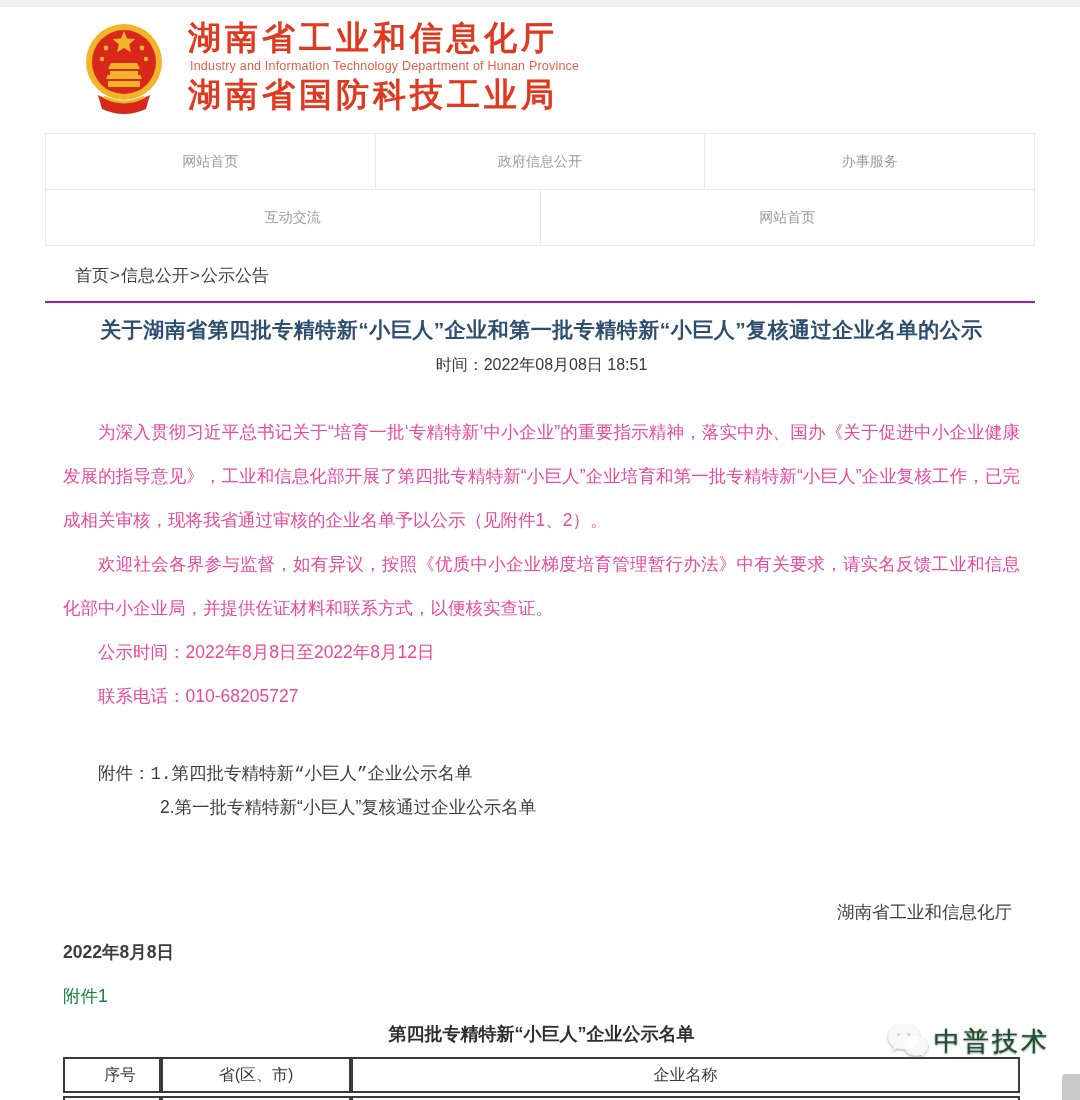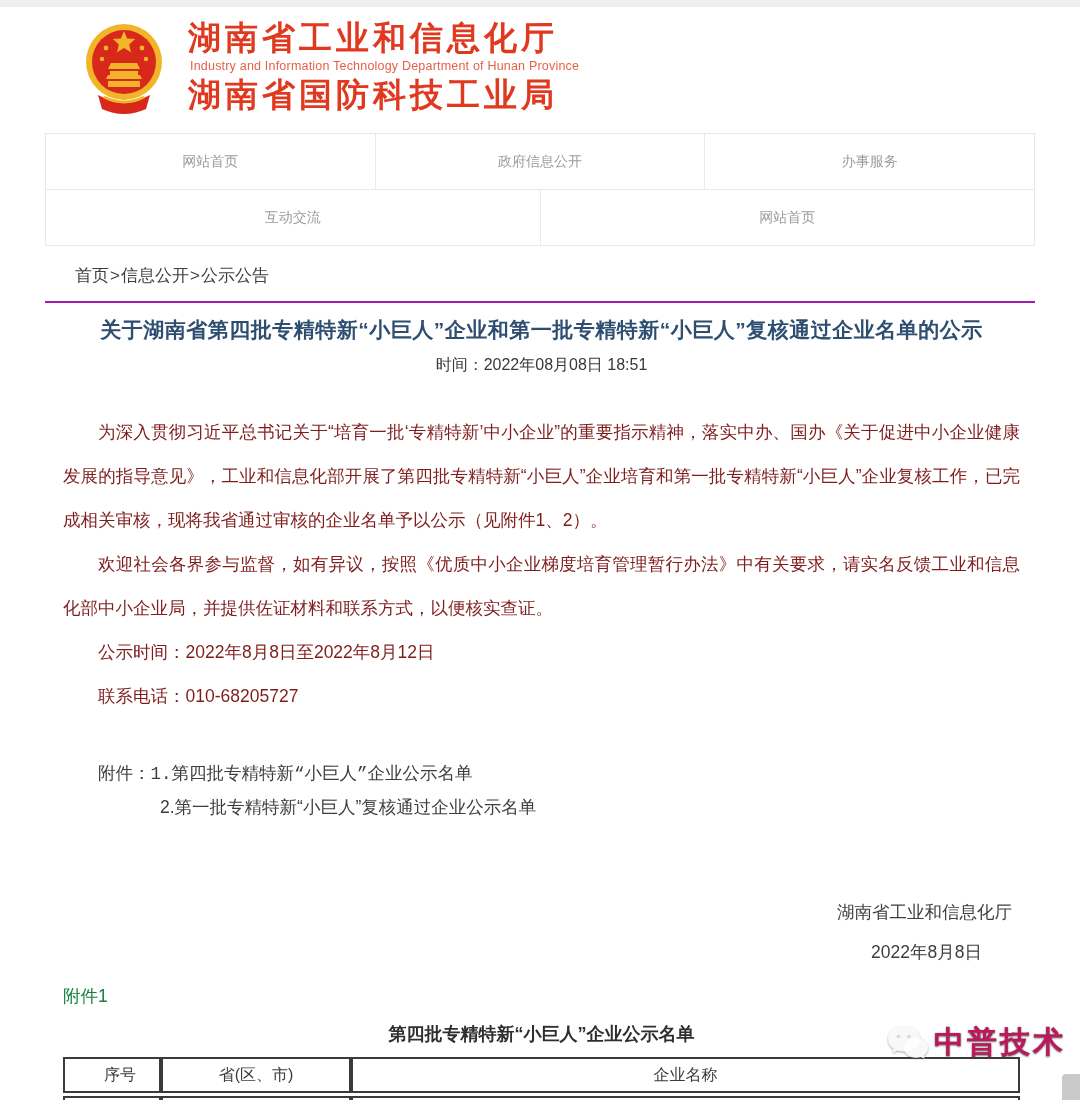--- a/index.html
+++ b/index.html
@@ -43,33 +43,33 @@
   
   .article { padding:0 60px 0 63px; }
   .article-title {
     margin-top:12px; text-align:center;
     font-size:21px; font-weight:700; color:#2d4d71; line-height:30px;
     letter-spacing:0.5px;
   }
   .article-time { margin-top:10px; text-align:center; font-size:16px; color:#383838; }
 
   .para {
-    font-size:17.5px; line-height:44px; color:#7f1d1d;
+    font-size:17.5px; line-height:44px; color:#ec4899;
     text-align:justify; text-indent:2em;
   }
   .para.first { margin-top:34px; }
 
   .attachments { margin-top:40px; font-size:17.5px; line-height:33px; color:#3d3d3d; }
   .att-line1 { padding-left:2em;font-family:Liberation Mono, monospace; }
   .att-line2 { padding-left:calc(2em + 62px); cursor:pointer; }
   .att-item { cursor:pointer; }
 
   .signature { margin-top:68px; font-size:17.5px; line-height:40px; color:#3d3d3d; }
   .signature .sig-org { text-align:right; padding-right:8px; }
-  .signature .sig-date { text-align:right; padding-right:38px; }
+  .signature .sig-date { text-align:left; padding-right:38px;font-weight:bold; }
 
   .annex-label { margin-top:12px; font-size:17.5px; color:#15803d; }
   .annex-table-title { margin-top:14px; text-align:center; font-size:18px; font-weight:700; color:#2e2e2e; }
 
   
   .annex-table {
     margin-top:8px; width:957px;
     border-collapse:separate; border-spacing:0 3px;
     font-size:16px; color:#3a3a3a;
   }
@@ -81,21 +81,21 @@
   .col-prov { width:190px; }
 
   
   .watermark {
     position:absolute; left:886px; top:1022px;
     display:flex; align-items:center; gap:6px;
     pointer-events:none;
   }
   .watermark-icon { width:42px; height:38px; filter:drop-shadow(0 1px 1px rgba(80,80,80,0.55)); }
   .watermark-text {
-    font-size:30px; font-weight:700; color:#be185d; letter-spacing:3px;
+    font-size:26px; font-weight:400; color:#14532d; letter-spacing:3px;
     text-shadow:0 1px 2px rgba(70,70,70,0.75), 0 0 1px rgba(120,120,120,0.9);
   }
 
   .corner-tab {
     position:absolute; right:0; bottom:0; width:18px; height:26px;
     background:#c9c9c9; border-radius:4px 0 0 0;
   }
 </style>
 </head>
 <body>

